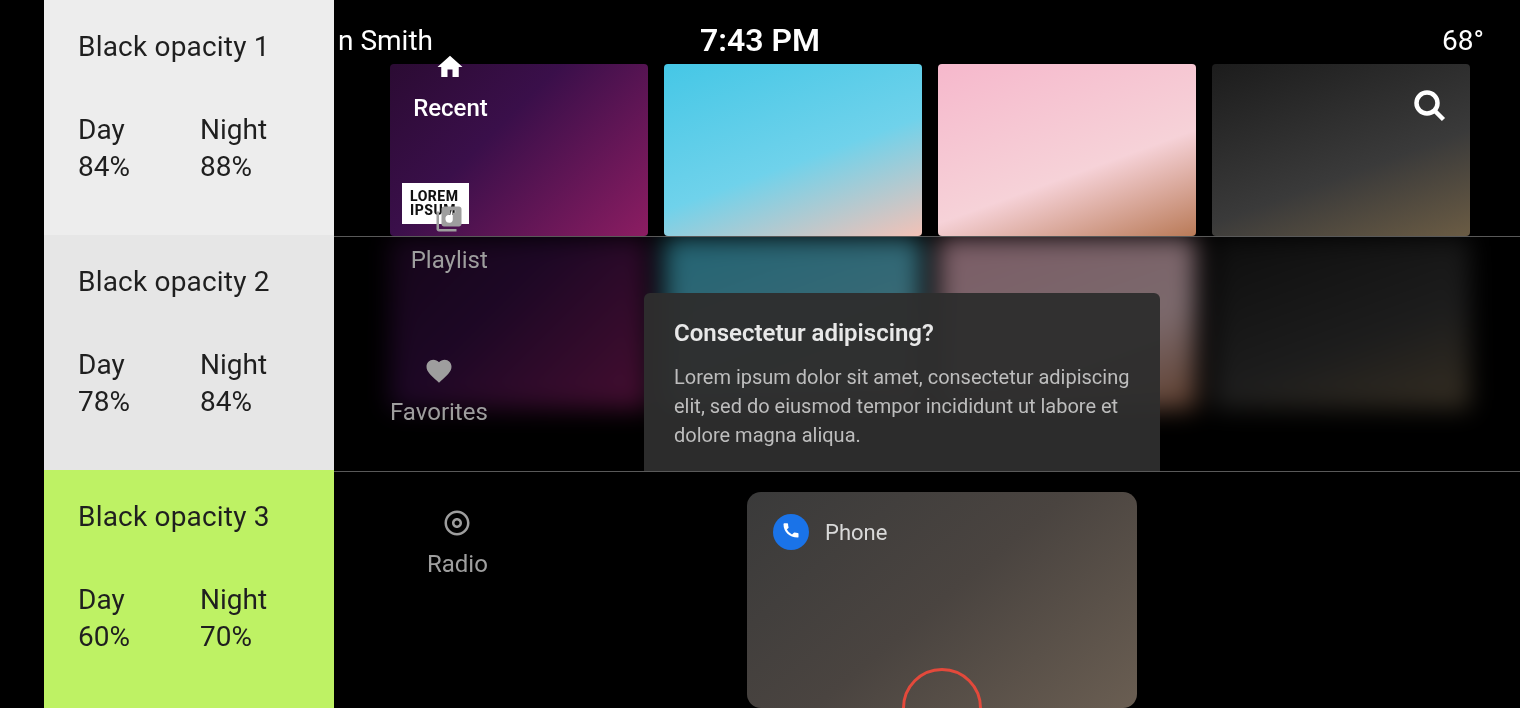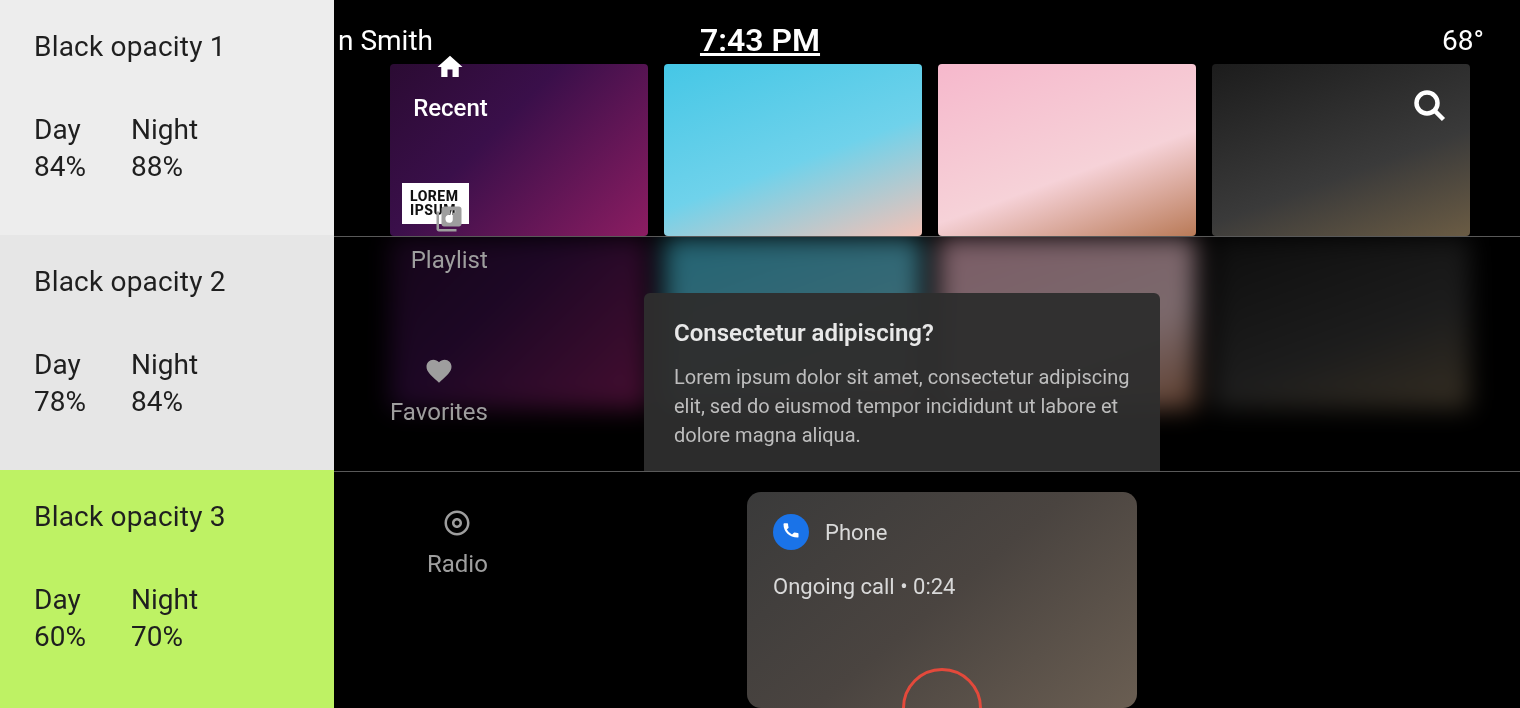--- a/index.html
+++ b/index.html
@@ -14,45 +14,46 @@
 
     
     .spec-panel {
       position: absolute;
       left: 0; top: 0;
       width: 334px;
       height: 708px;
       z-index: 100;
       display: flex;
       flex-direction: column;
+      padding-left: 44px;
     }
     .spec-block { padding: 22px 34px 26px 34px; }
     .spec-block.o1 { background: #ededed; height: 235px; }
     .spec-block.o2 { background: #e6e6e6; height: 235px; }
     .spec-block.o3 { background: #bef264; height: 238px; }
     .spec-title { font-size: 28px; color: #1f1f1f; letter-spacing: 0.2px; margin-top: 8px; }
-    .spec-row { display: flex; gap: 45px; margin-top: 50px; }
+    .spec-row { display: flex; gap: 70px; margin-top: 50px; }
     .spec-col { display: flex; flex-direction: column; gap: 4px; }
     .spec-label { font-size: 28px; color: #1f1f1f; }
     .spec-value { font-size: 28px; color: #1f1f1f; }
 
     
     .statusbar {
       position: absolute;
       left: 0; right: 0; top: 0;
       height: 80px;
       display: flex;
       align-items: center;
       color: #fff;
       font-size: 28px;
       z-index: 10;
       padding-left: 44px;
     }
     .status-user { position: absolute; left: 338px; }
-    .status-time { position: absolute; left: 50%; transform: translateX(-50%); font-weight: 600; font-size: 32px; text-decoration: underline; }
+    .status-time { position: absolute; left: 50%; transform: translateX(-50%); font-weight: 600; font-size: 32px; }
     .status-temp { position: absolute; right: 36px; }
 
     
     .media-row {
       position: absolute;
       left: 334px; right: 0; top: 64px;
       height: 172px;
       display: flex;
       gap: 16px;
       padding-left: 56px;
@@ -293,16 +294,15 @@
     <div class="phone-header">
       <div class="phone-badge">
         <span>
           <svg viewBox="0 0 24 24">
               <path d="M6.62 10.79a15.05 15.05 0 0 0 6.59 6.59l2.2-2.2a1 1 0 0 1 1.02-.24c1.12.37 2.33.57 3.57.57a1 1 0 0 1 1 1V20a1 1 0 0 1-1 1C10.07 21 3 13.93 3 5a1 1 0 0 1 1-1h3.49a1 1 0 0 1 1 1c0 1.24.2 2.45.57 3.57a1 1 0 0 1-.24 1.02l-2.2 2.2z"></path>
             </svg>
         </span>
       </div>
       <div class="phone-app">Phone</div>
     </div>
-    <div class="call-status">Ongoing call • 0:24</div>
     <div class="hangup"></div>
   </div>
 </div>
 
 </body></html>

